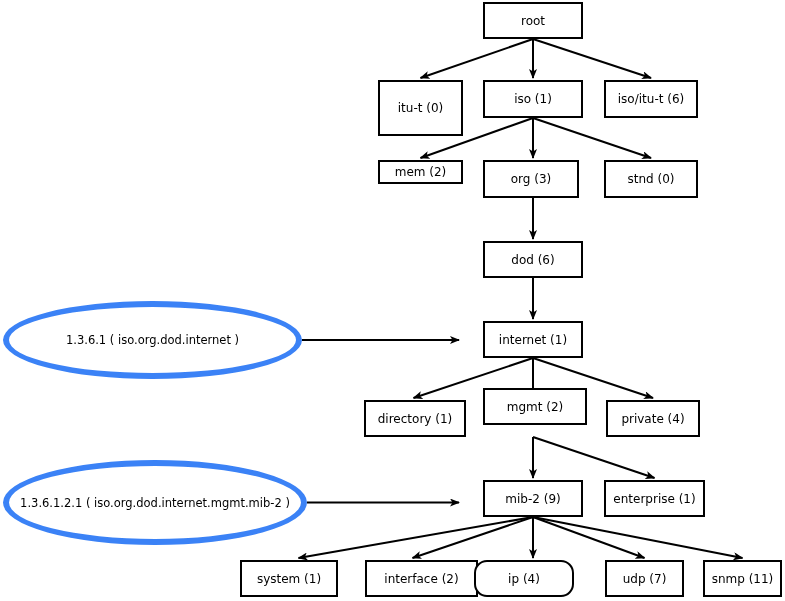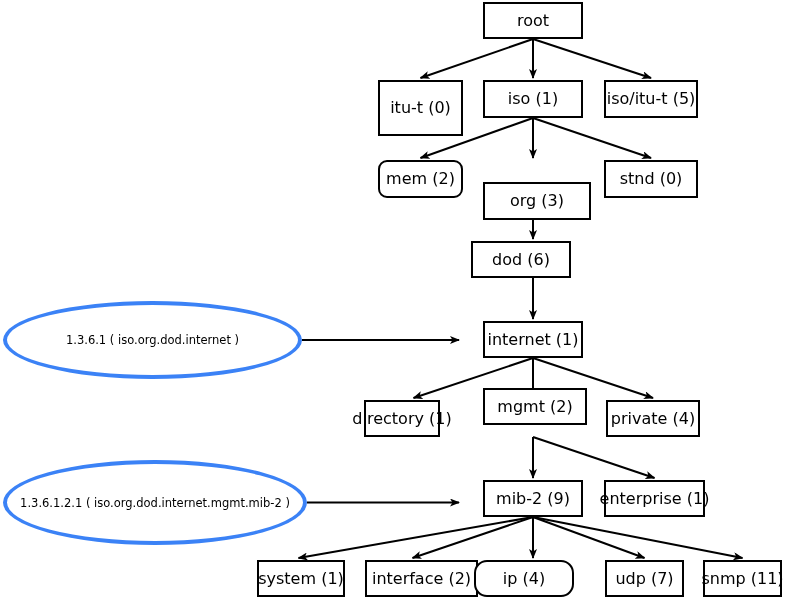--- a/index.html
+++ b/index.html
@@ -38,27 +38,27 @@
     align-items: center;
     justify-content: center;
     font-size: 12px;
     color: #000000;
     line-height: 1;
     white-space: nowrap;
     z-index: 2;
   }
   .node-label {
     display: block;
-    font-size: 16px;
+    font-size: 12px;
     color: #000000;
   }
   .oid-ellipse {
     position: absolute;
     box-sizing: border-box;
-    border: 4px solid #3b82f6;
+    border: 6px solid #3b82f6;
     border-radius: 50%;
     background: #ffffff;
     display: flex;
     align-items: center;
     justify-content: center;
     font-size: 11.5px;
     color: #000000;
     z-index: 2;
   }
   .oid-label {
@@ -107,53 +107,53 @@
       <div class="node-box" style="left: 483px; top: 2px; width: 100px; height: 37px;">
         <span class="node-label">root</span>
       </div>
       <div class="node-box" style="left: 378px; top: 80px; width: 85px; height: 56px;">
         <span class="node-label">itu-t (0)</span>
       </div>
       <div class="node-box" style="left: 483px; top: 80px; width: 100px; height: 38px;">
         <span class="node-label">iso (1)</span>
       </div>
       <div class="node-box" style="left: 604px; top: 80px; width: 94px; height: 38px;">
-        <span class="node-label">iso/itu-t (5)</span>
+        <span class="node-label">iso/itu-t (6)</span>
       </div>
-      <div class="node-box" style="left: 378px; top: 160px; width: 85px; height: 38px; border-radius: 9px;">
+      <div class="node-box" style="left: 378px; top: 160px; width: 85px; height: 24px;">
         <span class="node-label">mem (2)</span>
       </div>
-      <div class="node-box" style="left: 483px; top: 160px; width: 108px; height: 38px; margin-top: 22px;">
+      <div class="node-box" style="left: 483px; top: 160px; width: 96px; height: 38px;">
         <span class="node-label">org (3)</span>
       </div>
       <div class="node-box" style="left: 604px; top: 160px; width: 94px; height: 38px;">
         <span class="node-label">stnd (0)</span>
       </div>
-      <div class="node-box" style="left: 471px; top: 241px; width: 100px; height: 37px;">
+      <div class="node-box" style="left: 483px; top: 241px; width: 100px; height: 37px;">
         <span class="node-label">dod (6)</span>
       </div>
       <div class="node-box" style="left: 483px; top: 321px; width: 100px; height: 37px;">
         <span class="node-label">internet (1)</span>
       </div>
-      <div class="node-box" style="left: 364px; top: 400px; width: 76px; height: 37px;">
+      <div class="node-box" style="left: 364px; top: 400px; width: 102px; height: 37px;">
         <span class="node-label">directory (1)</span>
       </div>
       <div class="node-box" style="left: 483px; top: 388px; width: 104px; height: 37px;">
         <span class="node-label">mgmt (2)</span>
       </div>
       <div class="node-box" style="left: 606px; top: 400px; width: 94px; height: 37px;">
         <span class="node-label">private (4)</span>
       </div>
       <div class="node-box" style="left: 483px; top: 480px; width: 100px; height: 37px;">
         <span class="node-label">mib-2 (9)</span>
       </div>
       <div class="node-box" style="left: 604px; top: 480px; width: 101px; height: 37px;">
         <span class="node-label">enterprise (1)</span>
       </div>
-      <div class="node-box" style="left: 257px; top: 560px; width: 88px; height: 37px;">
+      <div class="node-box" style="left: 240px; top: 560px; width: 98px; height: 37px;">
         <span class="node-label">system (1)</span>
       </div>
       <div class="node-box" style="left: 365px; top: 560px; width: 113px; height: 37px;">
         <span class="node-label">interface (2)</span>
       </div>
       <div class="node-box" style="left: 474px; top: 560px; width: 100px; height: 37px; border-radius: 13px;">
         <span class="node-label">ip (4)</span>
       </div>
       <div class="node-box" style="left: 605px; top: 560px; width: 79px; height: 37px;">
         <span class="node-label">udp (7)</span>

